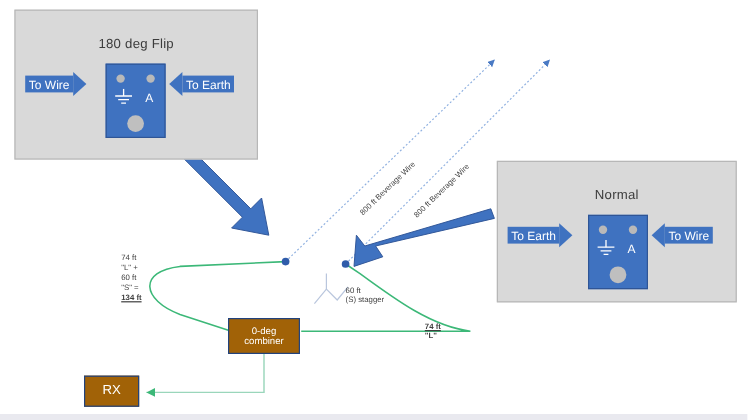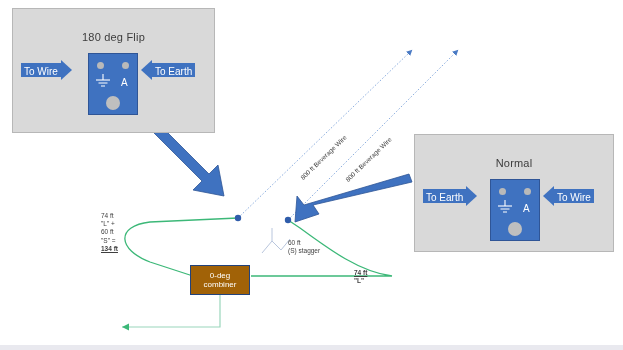--- a/index.html
+++ b/index.html
@@ -258,15 +258,18 @@
     <div class="b">"L"</div>
   </div>
 
   <div class="boxlabel" id="combiner">
     <div>
       <div>0-deg</div>
       <div>combiner</div>
     </div>
   </div>
 
+  <div class="boxlabel" id="rxbox">
+    <span>RX</span>
+  </div>
 
   <div id="bottomstrip"></div>
 </div>
 
 </body></html>

